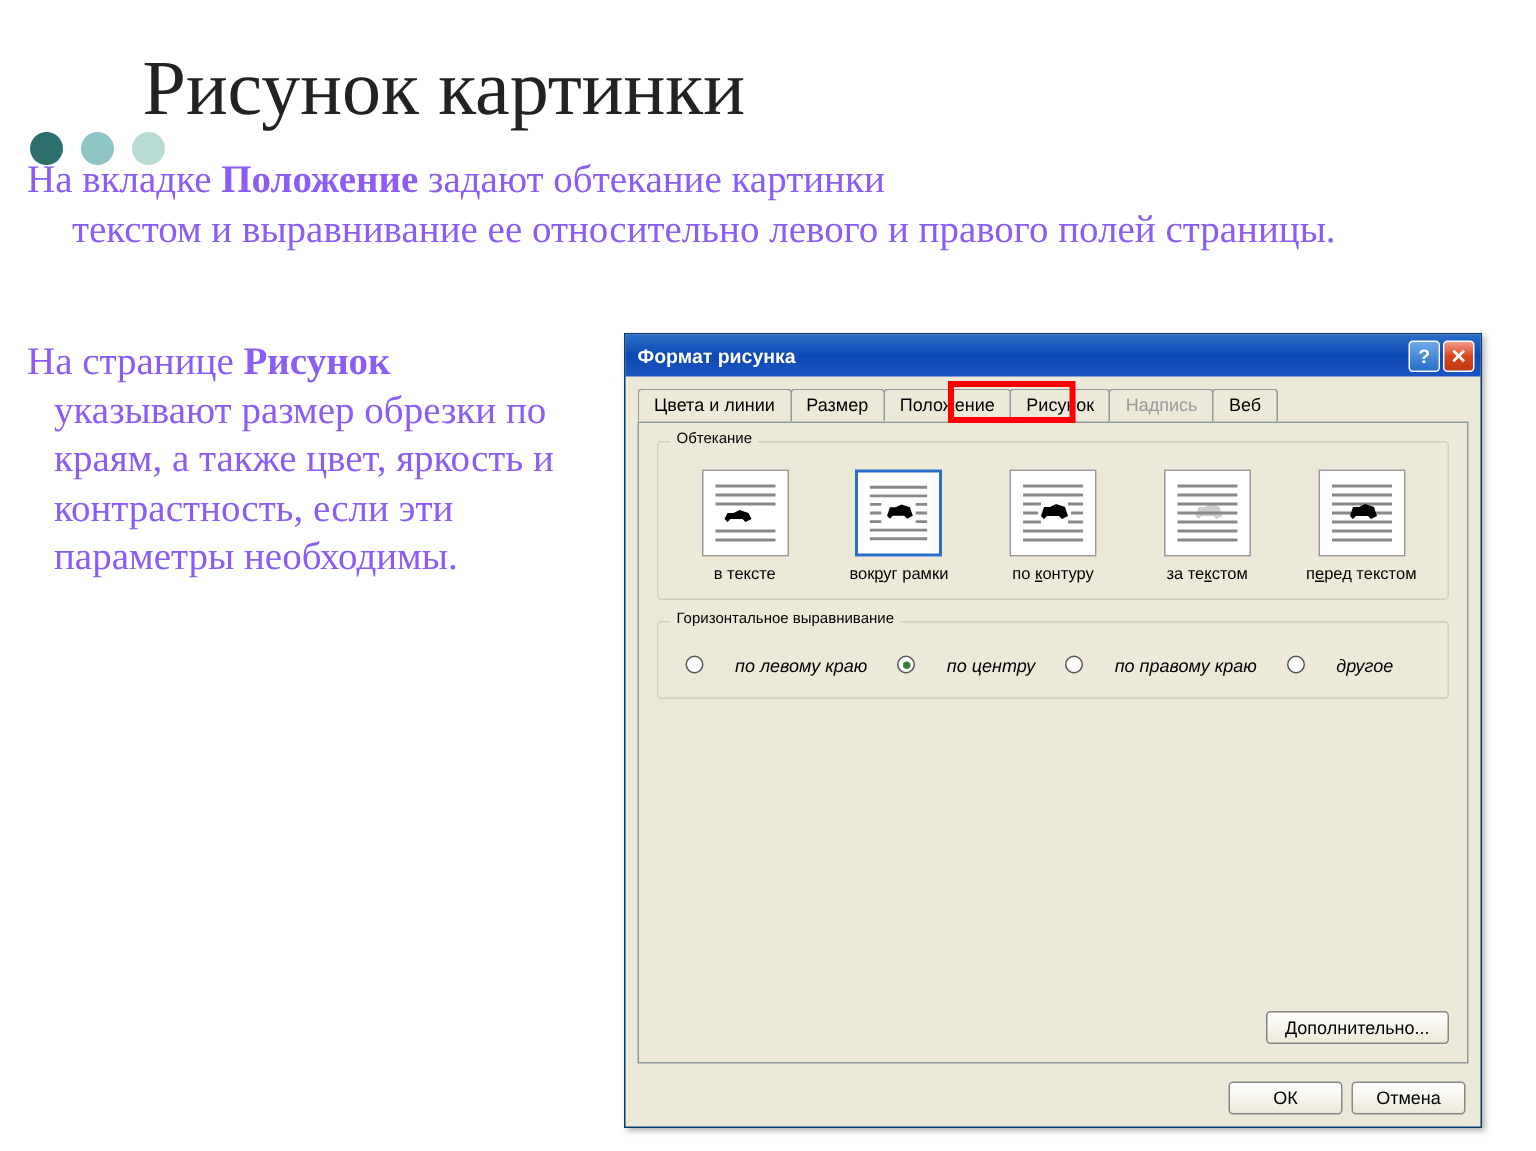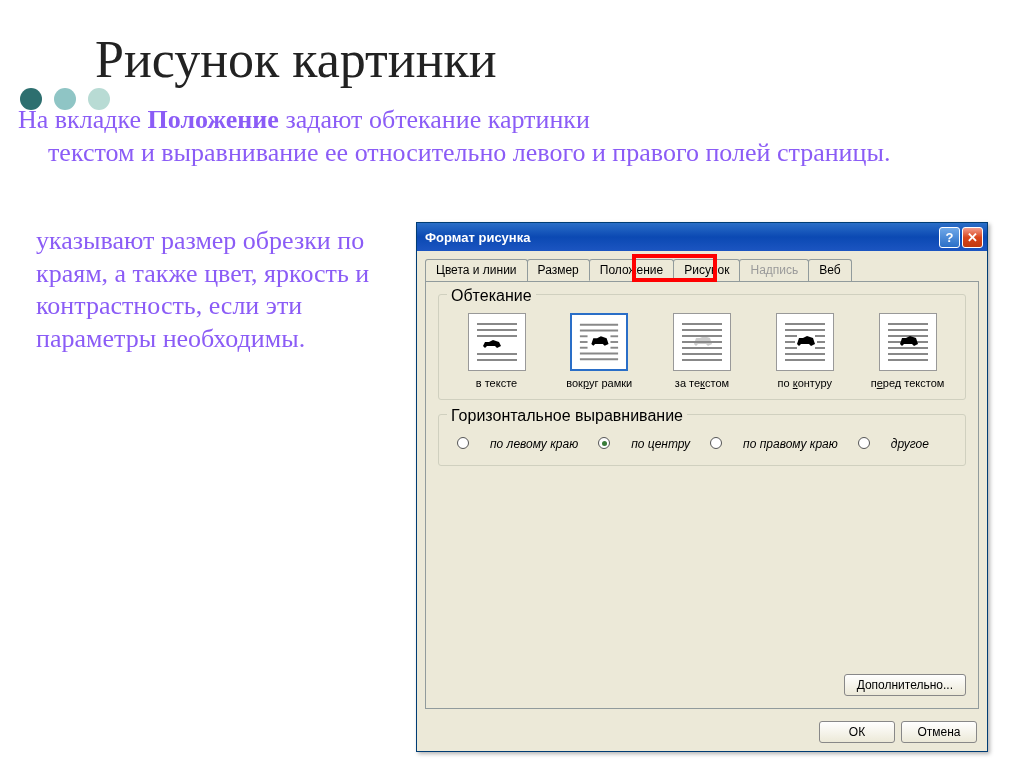--- a/index.html
+++ b/index.html
@@ -143,21 +143,21 @@
     padding: 18px 10px 10px 10px;
     margin-bottom: 14px;
     position: relative;
   }
   .groupbox-title {
     position: absolute;
     top: -8px;
     left: 8px;
     background: #ece9d8;
     padding: 0 4px;
-    font-size: 16px;
+    font-size: 10px;
   }
   .wrap-options {
     display: flex;
     justify-content: space-between;
     gap: 6px;
   }
   .wrap-opt {
     text-align: center;
     width: 95px;
   }
@@ -247,20 +247,21 @@
 </div>
 
 <h1 class="slide-title">Рисунок картинки</h1>
 
 <p class="body-text">
   <span style="display:inline">На вкладке </span><b>Положение</b><span style="display:inline"> задают обтекание картинки</span>
   <span class="indent">текстом и выравнивание ее относительно левого и правого полей страницы.</span>
 </p>
 
 <div class="left-column body-text">
+  <span style="margin-left:-18px"><span style="display:inline">На странице </span><b>Рисунок</b></span>
   <span>указывают размер обрезки по краям, а также цвет, яркость и контрастность, если эти параметры необходимы.</span>
 </div>
 
 <div class="dialog">
   <div class="titlebar">
     <span class="titlebar-title">Формат рисунка</span>
     <div class="titlebar-btn titlebar-help">?</div>
     <div class="titlebar-btn">✕</div>
   </div>
 
@@ -308,55 +309,55 @@
               <line x1="2" y1="34" x2="42" y2="34" stroke="#888" stroke-width="2"></line>
               <line x1="2" y1="40" x2="42" y2="40" stroke="#888" stroke-width="2"></line>
             </svg>
           </div>
           <div class="wrap-label"><span>вок</span><u>р</u><span>уг рамки</span></div>
         </div>
 
         <div class="wrap-opt">
           <div class="wrap-icon">
             <svg width="44" height="44" viewBox="0 0 44 44">
-              <path d="M 14 24 L 16 18 L 20 18 L 24 16 L 30 18 L 32 24 L 28 26 L 26 24 L 18 24 L 16 26 Z" fill="#ccc"></path>
-              <line x1="2" y1="4" x2="42" y2="4" stroke="#888" stroke-width="2"></line>
-              <line x1="2" y1="10" x2="42" y2="10" stroke="#888" stroke-width="2"></line>
-              <line x1="2" y1="16" x2="42" y2="16" stroke="#888" stroke-width="2"></line>
-              <line x1="2" y1="22" x2="42" y2="22" stroke="#888" stroke-width="2"></line>
-              <line x1="2" y1="28" x2="42" y2="28" stroke="#888" stroke-width="2"></line>
-              <line x1="2" y1="34" x2="42" y2="34" stroke="#888" stroke-width="2"></line>
-              <line x1="2" y1="40" x2="42" y2="40" stroke="#888" stroke-width="2"></line>
-            </svg>
-          </div>
-          <div class="wrap-label"><span>за те</span><u>к</u><span>стом</span></div>
-        </div>
-
-        <div class="wrap-opt">
-          <div class="wrap-icon">
-            <svg width="44" height="44" viewBox="0 0 44 44">
               <line x1="2" y1="4" x2="42" y2="4" stroke="#888" stroke-width="2"></line>
               <line x1="2" y1="10" x2="42" y2="10" stroke="#888" stroke-width="2"></line>
               <line x1="2" y1="16" x2="14" y2="16" stroke="#888" stroke-width="2"></line>
               <line x1="32" y1="16" x2="42" y2="16" stroke="#888" stroke-width="2"></line>
               <line x1="2" y1="22" x2="12" y2="22" stroke="#888" stroke-width="2"></line>
               <line x1="34" y1="22" x2="42" y2="22" stroke="#888" stroke-width="2"></line>
               <line x1="2" y1="28" x2="14" y2="28" stroke="#888" stroke-width="2"></line>
               <line x1="32" y1="28" x2="42" y2="28" stroke="#888" stroke-width="2"></line>
               <path d="M 14 24 L 16 18 L 20 18 L 24 16 L 30 18 L 32 24 L 28 26 L 26 24 L 18 24 L 16 26 Z" fill="#000"></path>
               <line x1="2" y1="34" x2="42" y2="34" stroke="#888" stroke-width="2"></line>
               <line x1="2" y1="40" x2="42" y2="40" stroke="#888" stroke-width="2"></line>
             </svg>
           </div>
           <div class="wrap-label"><span>по </span><u>к</u><span>онтуру</span></div>
         </div>
 
         <div class="wrap-opt">
           <div class="wrap-icon">
             <svg width="44" height="44" viewBox="0 0 44 44">
+              <path d="M 14 24 L 16 18 L 20 18 L 24 16 L 30 18 L 32 24 L 28 26 L 26 24 L 18 24 L 16 26 Z" fill="#ccc"></path>
+              <line x1="2" y1="4" x2="42" y2="4" stroke="#888" stroke-width="2"></line>
+              <line x1="2" y1="10" x2="42" y2="10" stroke="#888" stroke-width="2"></line>
+              <line x1="2" y1="16" x2="42" y2="16" stroke="#888" stroke-width="2"></line>
+              <line x1="2" y1="22" x2="42" y2="22" stroke="#888" stroke-width="2"></line>
+              <line x1="2" y1="28" x2="42" y2="28" stroke="#888" stroke-width="2"></line>
+              <line x1="2" y1="34" x2="42" y2="34" stroke="#888" stroke-width="2"></line>
+              <line x1="2" y1="40" x2="42" y2="40" stroke="#888" stroke-width="2"></line>
+            </svg>
+          </div>
+          <div class="wrap-label"><span>за те</span><u>к</u><span>стом</span></div>
+        </div>
+
+        <div class="wrap-opt">
+          <div class="wrap-icon">
+            <svg width="44" height="44" viewBox="0 0 44 44">
               <line x1="2" y1="4" x2="42" y2="4" stroke="#888" stroke-width="2"></line>
               <line x1="2" y1="10" x2="42" y2="10" stroke="#888" stroke-width="2"></line>
               <line x1="2" y1="16" x2="42" y2="16" stroke="#888" stroke-width="2"></line>
               <line x1="2" y1="22" x2="42" y2="22" stroke="#888" stroke-width="2"></line>
               <line x1="2" y1="28" x2="42" y2="28" stroke="#888" stroke-width="2"></line>
               <line x1="2" y1="34" x2="42" y2="34" stroke="#888" stroke-width="2"></line>
               <line x1="2" y1="40" x2="42" y2="40" stroke="#888" stroke-width="2"></line>
               <path d="M 14 24 L 16 18 L 20 18 L 24 16 L 30 18 L 32 24 L 28 26 L 26 24 L 18 24 L 16 26 Z" fill="#000"></path>
             </svg>
           </div>

